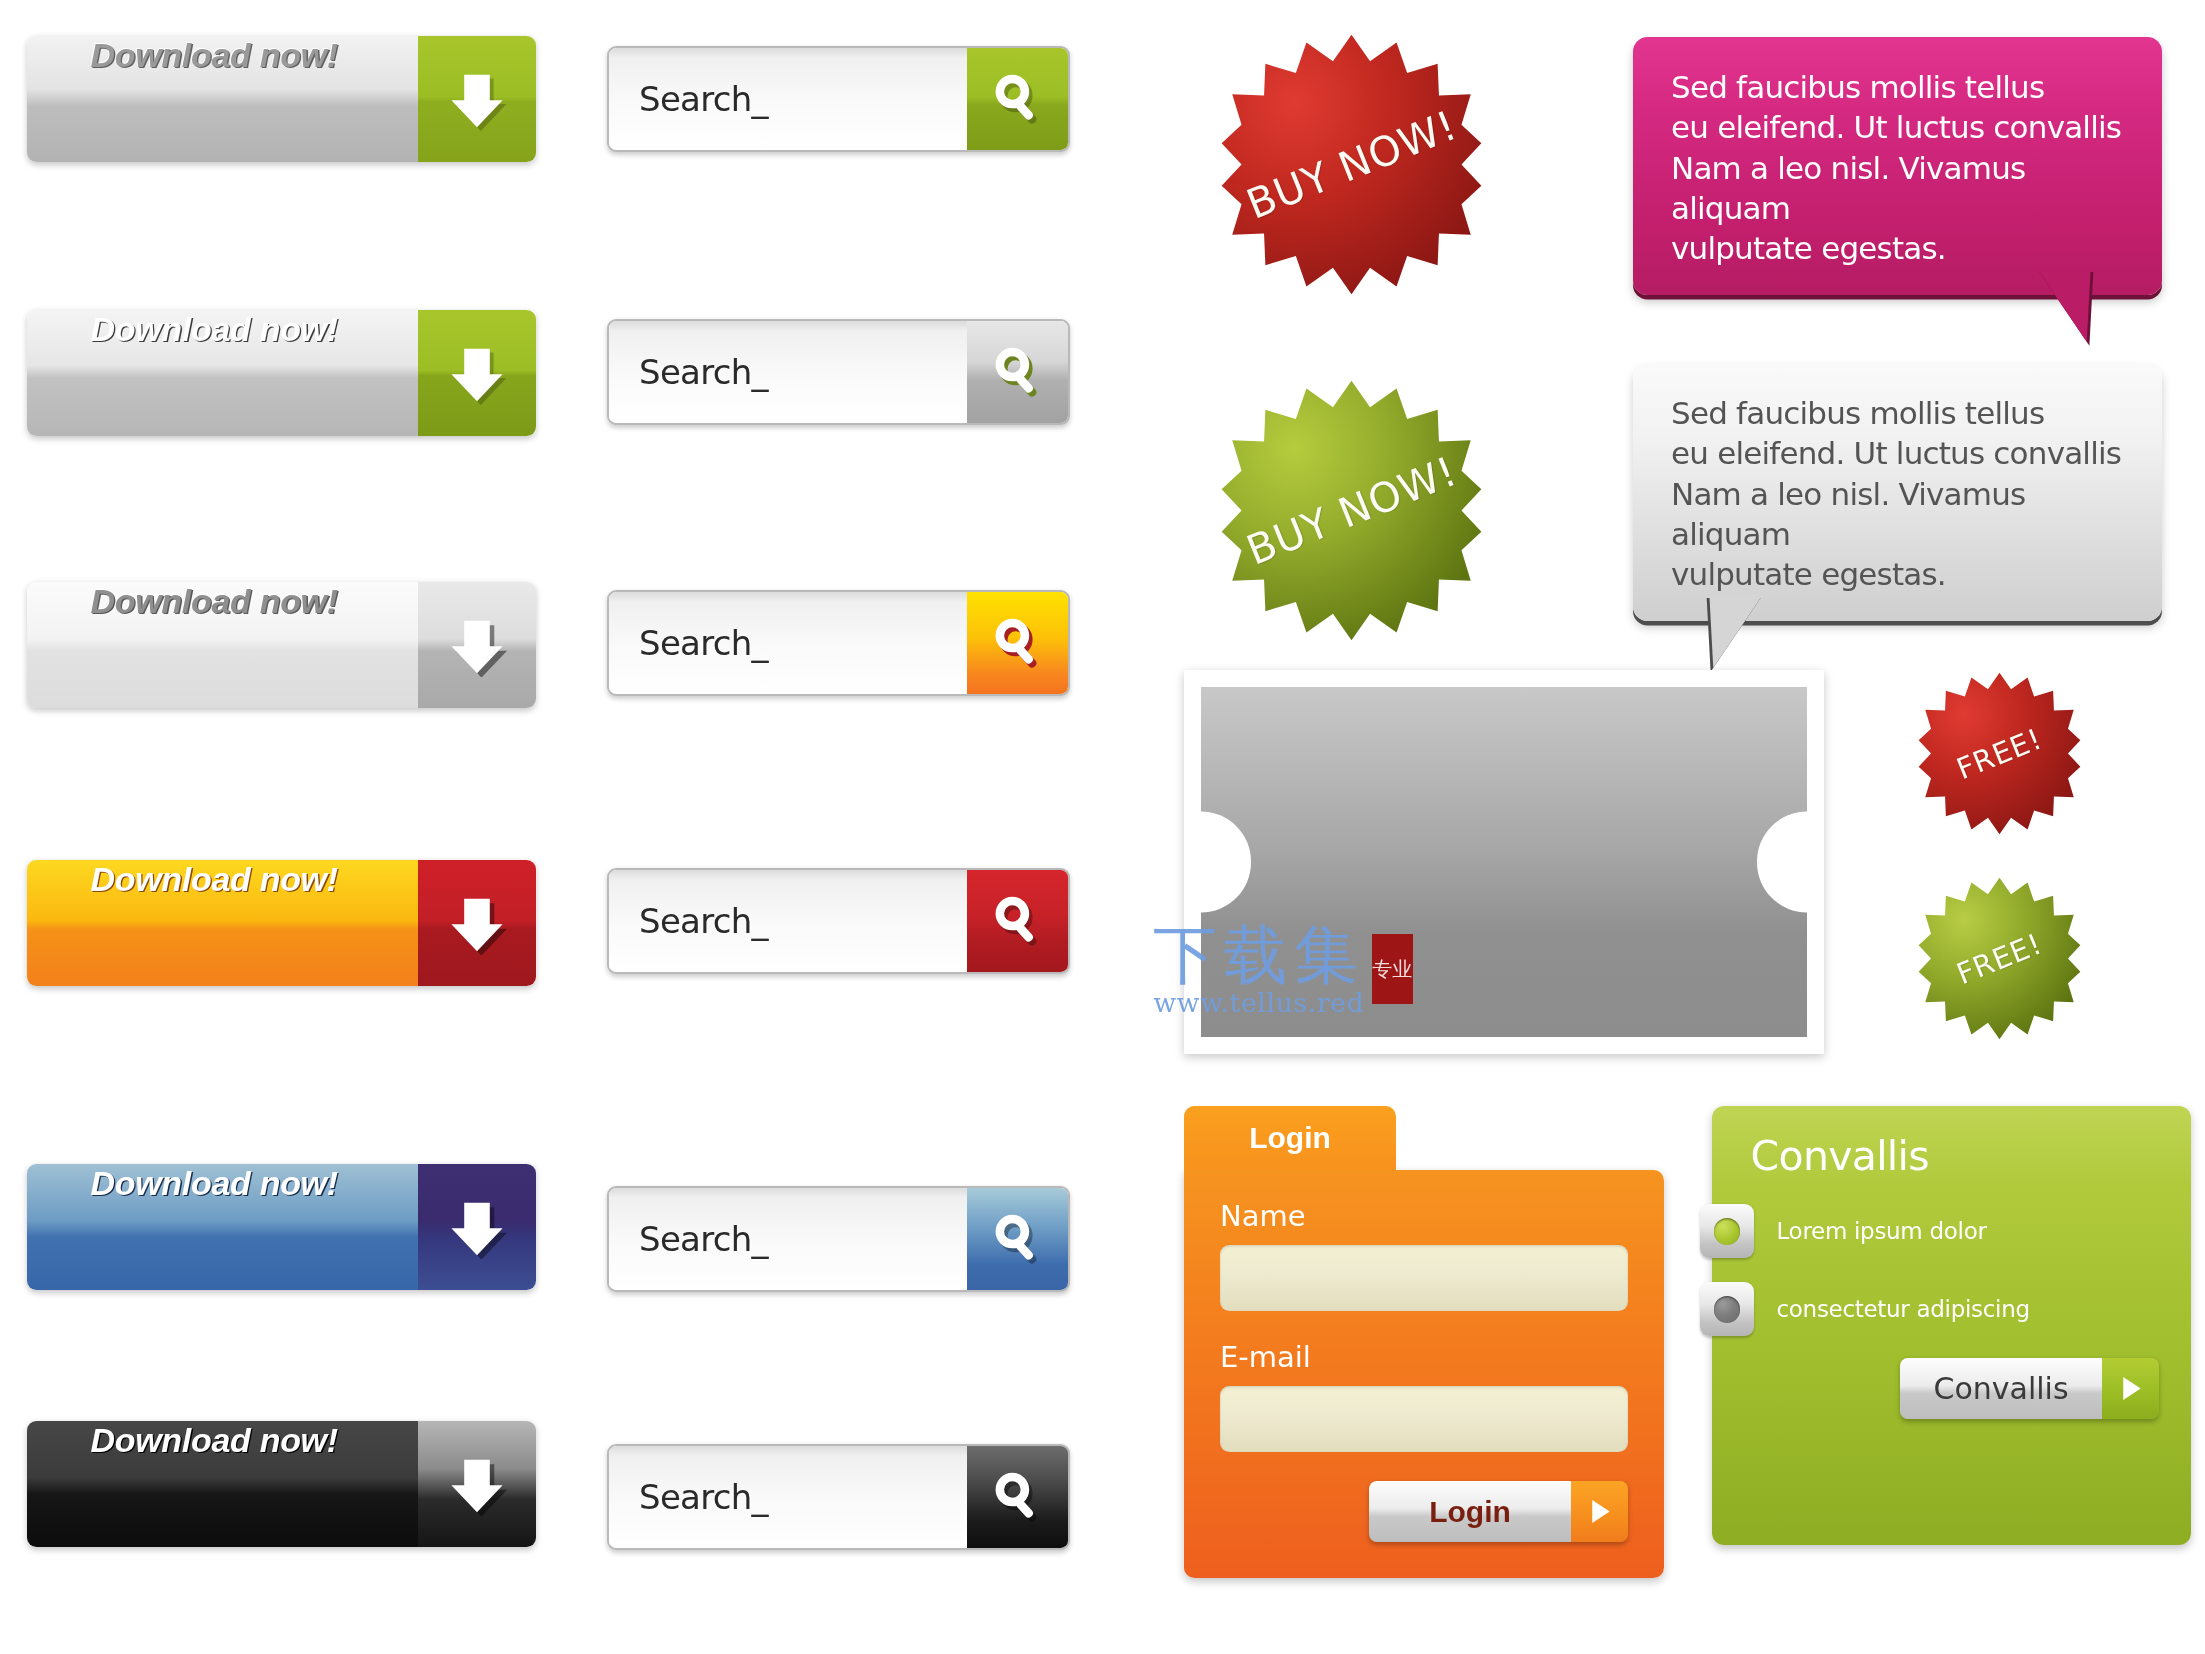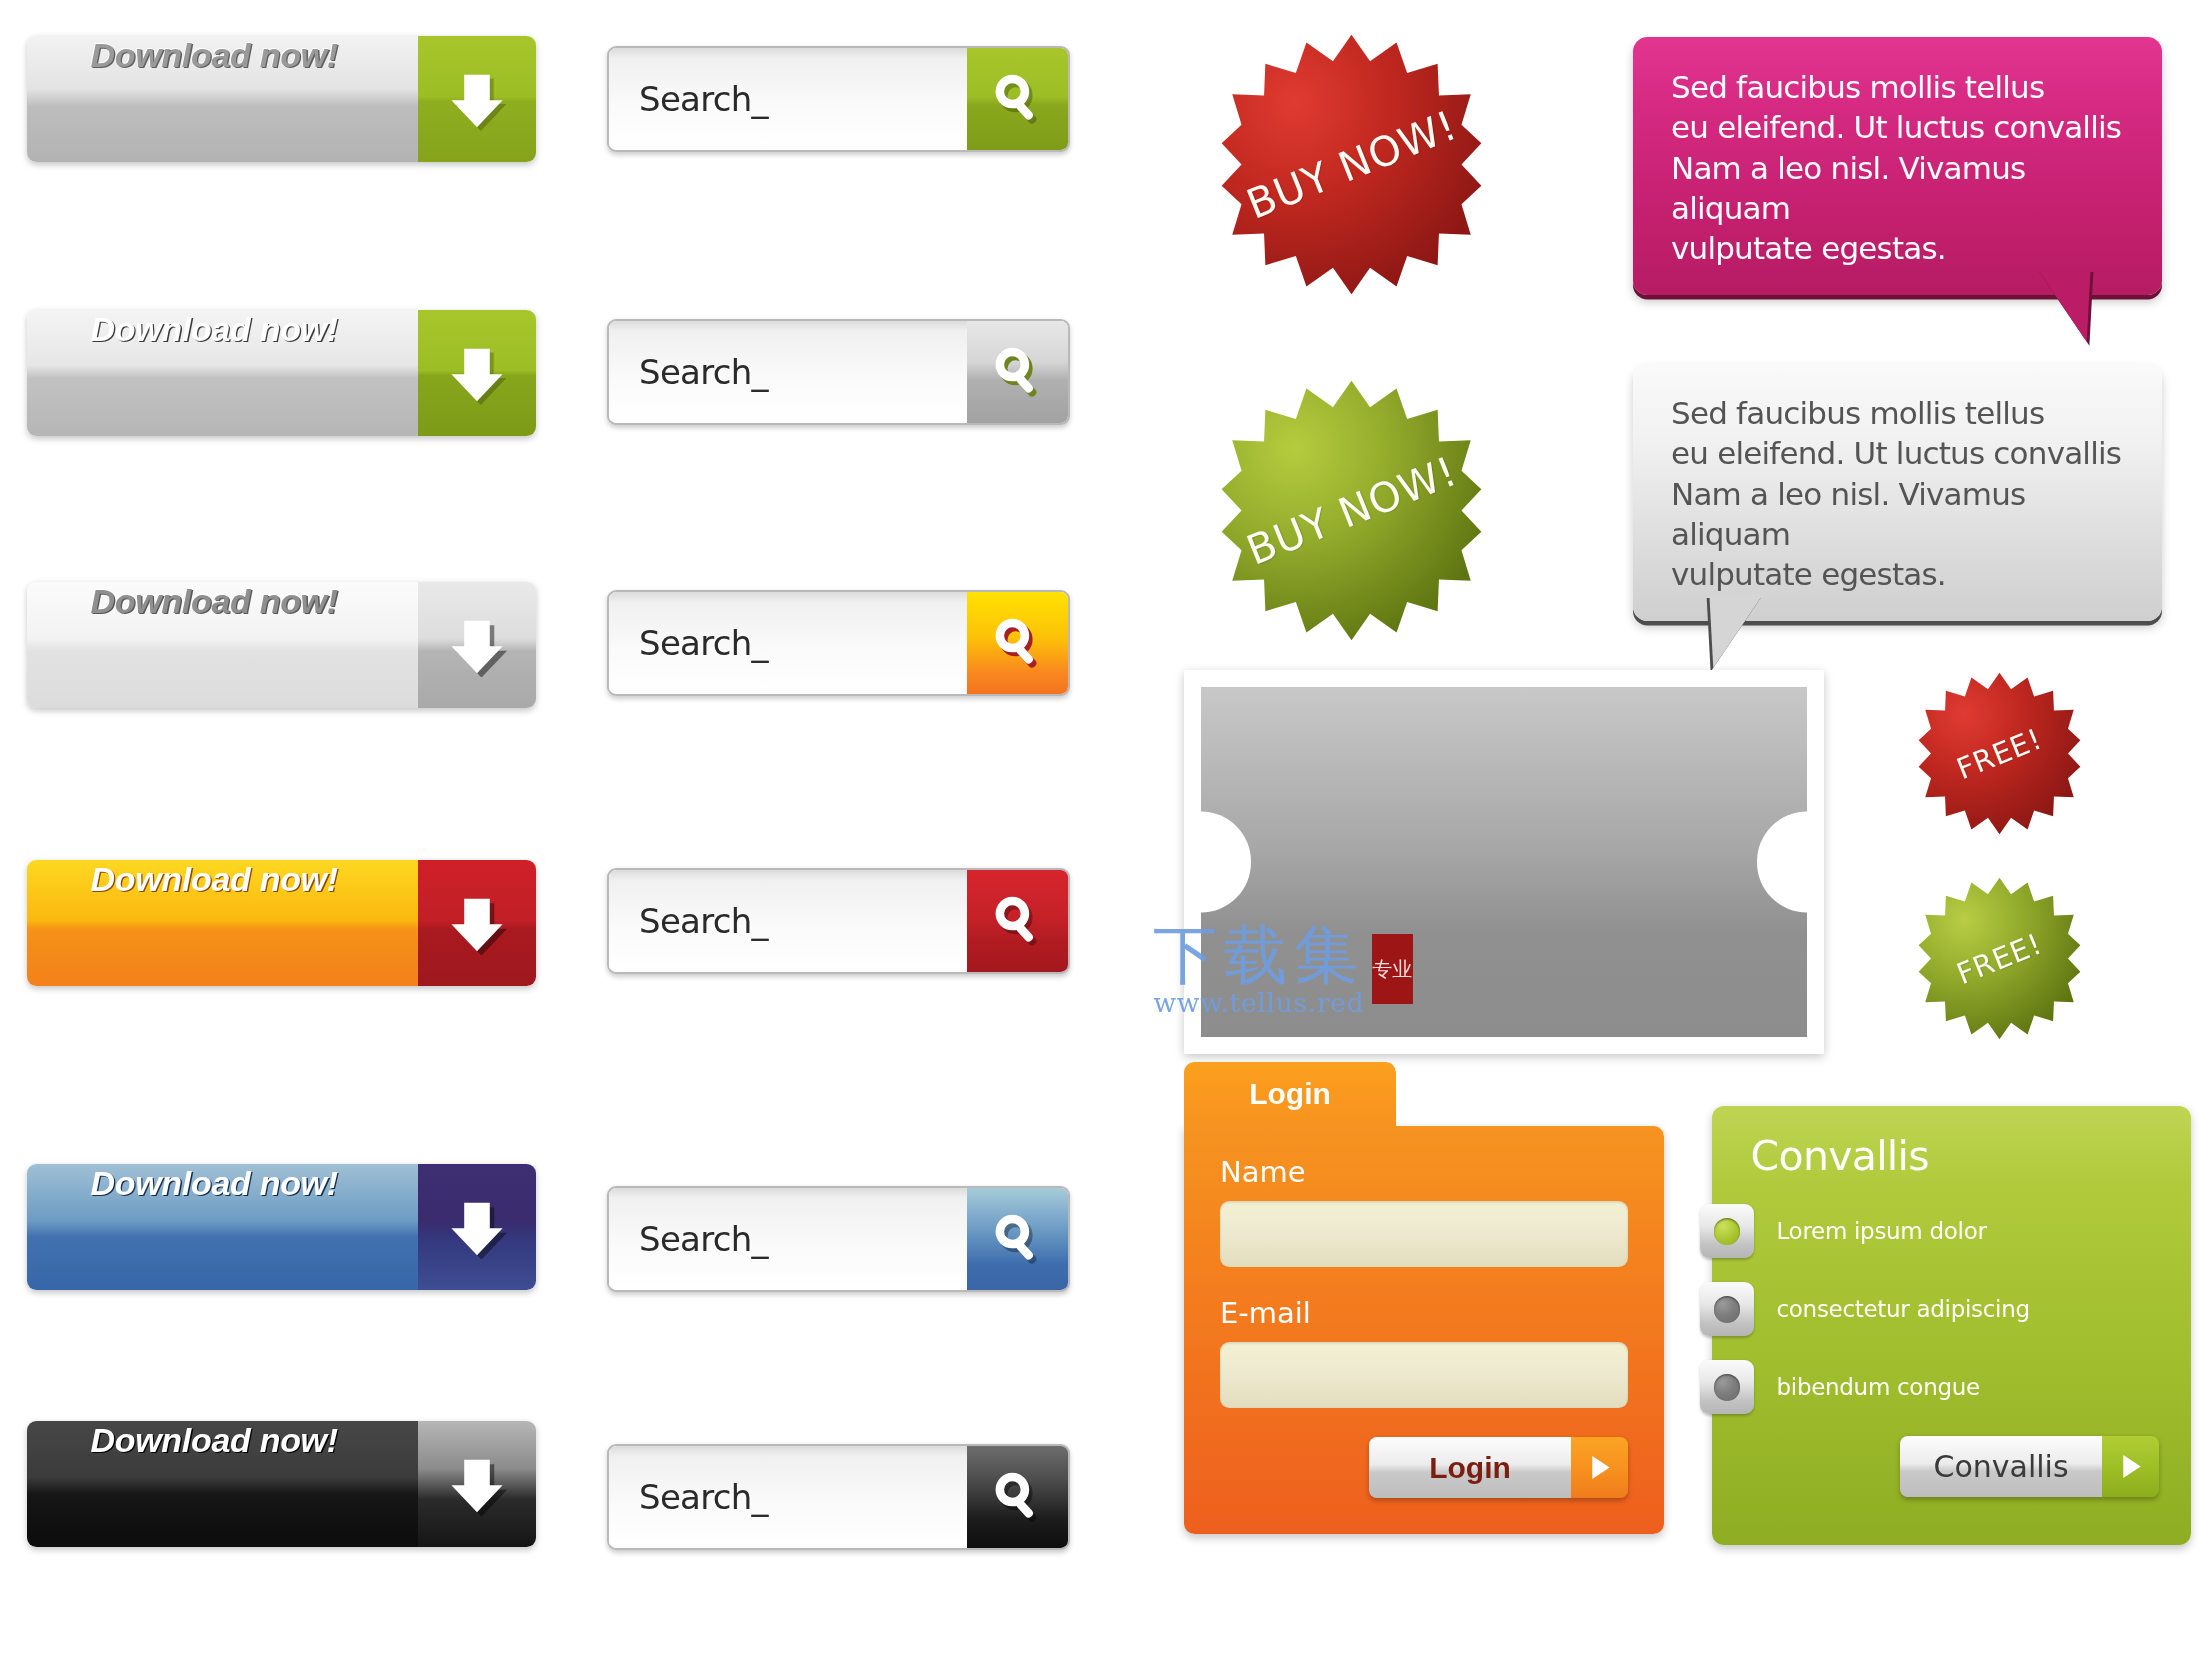--- a/index.html
+++ b/index.html
@@ -519,21 +519,21 @@
       </div>
     </div>
   </div>
 
   <div class="watermark" style="left:1153px; top:925px;">
     <span class="wm-cn">下载集</span>
     <span class="wm-url">www.tellus.red</span>
     <span class="wm-seal">专业</span>
   </div>
 
-  <div class="login-panel" style="left:1184px; top:1062px; width:480px;">
+  <div class="login-panel" style="left:1184px; top:1106px; width:480px;">
     <div class="tabs">
       <div class="tab tab-login">
         <span>Login</span>
       </div>
     </div>
     <div class="login-body">
       <div class="fld-label">Name</div>
       <input class="fld-input" type="text" placeholder="" style="">
       <div class="fld-label">E-mail</div>
       <input class="fld-input" type="text" placeholder="" style="">
@@ -558,26 +558,20 @@
         <div class="radio-dot"></div>
       </div>
       <span class="conv-item-label">Lorem   ipsum   dolor</span>
     </div>
     <div class="conv-row" style="margin-left:-44px;">
       <div class="radio-chip">
         <div class="radio-dot"></div>
       </div>
       <span class="conv-item-label">consectetur adipiscing</span>
     </div>
-    <div class="conv-row" style="margin-left:-44px;">
-      <div class="radio-chip">
-        <div class="radio-dot"></div>
-      </div>
-      <span class="conv-item-label">bibendum   congue</span>
-    </div>
 
     <div style="display:flex; justify-content:flex-end; margin-top:9.3px;">
       <div class="pill pill-conv" style="width:259px;">
         <div class="pill-label">Convallis</div>
         <div class="pill-arrow">
           <svg class="arr-right" viewBox="0 0 40 40">
             <polygon points="10,4 10,36 34,20" fill="#ffffff"></polygon>
           </svg>
         </div>
       </div>

